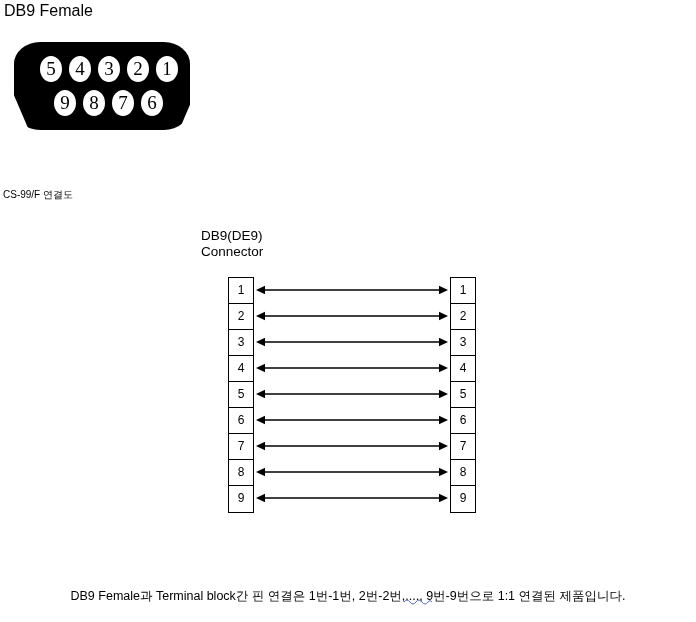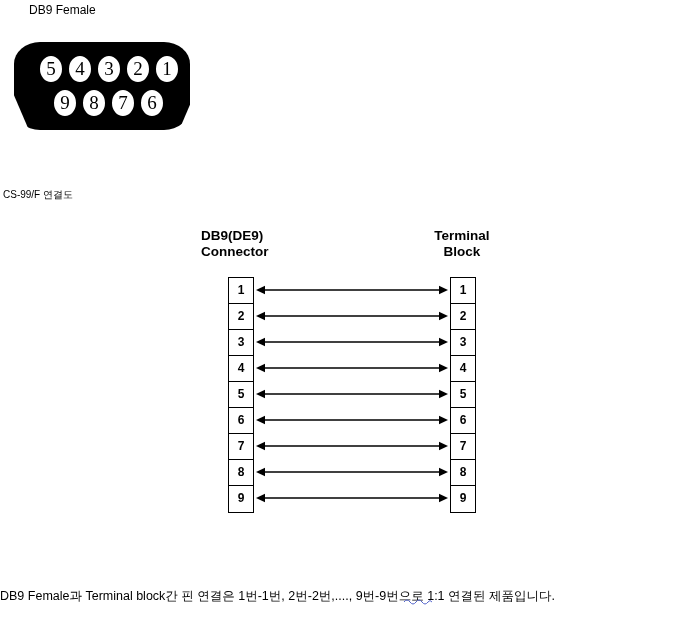--- a/index.html
+++ b/index.html
@@ -14,24 +14,23 @@
     color: #000000;
     position: relative;
     overflow: hidden;
   }
 
   
   .top-label {
     position: absolute;
     left: 4px;
     top: 3px;
-    font-size: 12px;
+    font-size: 16px;
     line-height: 15px;
     color: #000;
-    margin-left: 25px;
   }
 
   
   .db9-wrap {
     position: absolute;
     left: 14px;
     top: 42px;
     width: 180px;
     height: 92px;
   }
@@ -89,21 +88,20 @@
     line-height: 15px;
   }
 
   
   .diagram {
     position: absolute;
     left: 0;
     top: 222px;
     width: 572px;
     height: 320px;
-    font-weight: bold;
   }
   .dia-title {
     position: absolute;
     font-size: 13.5px;
     line-height: 16px;
     font-family: "Liberation Sans", sans-serif;
     color: #000;
     text-align: left;
     white-space: pre-line;
   }
@@ -138,20 +136,21 @@
     height: 320px;
     pointer-events: none;
   }
 
   
   .bottom-note {
     position: absolute;
     left: 0;
     top: 588px;
     width: 696px;
+    text-align: center;
     font-size: 12.5px;
     line-height: 17px;
     color: #000;
   }
   .squiggle {
     position: absolute;
     left: 404px;
     top: 597px;
     width: 28px;
     height: 8px;
@@ -178,22 +177,20 @@
   <div class="pin row-bot" style="left:96px;">7</div>
   <div class="pin row-bot" style="left:125px;">6</div>
 </div>
 
 <div class="section-caption">CS-99/F 연결도</div>
 
 <div class="diagram">
 
   <div class="dia-title left">DB9(DE9)
 Connector</div>
-  <div class="dia-title right">Terminal
-Block</div>
 
   <div class="pin-col left">
     <div class="pin-cell">1</div>
     <div class="pin-cell">2</div>
     <div class="pin-cell">3</div>
     <div class="pin-cell">4</div>
     <div class="pin-cell">5</div>
     <div class="pin-cell">6</div>
     <div class="pin-cell">7</div>
     <div class="pin-cell">8</div>

